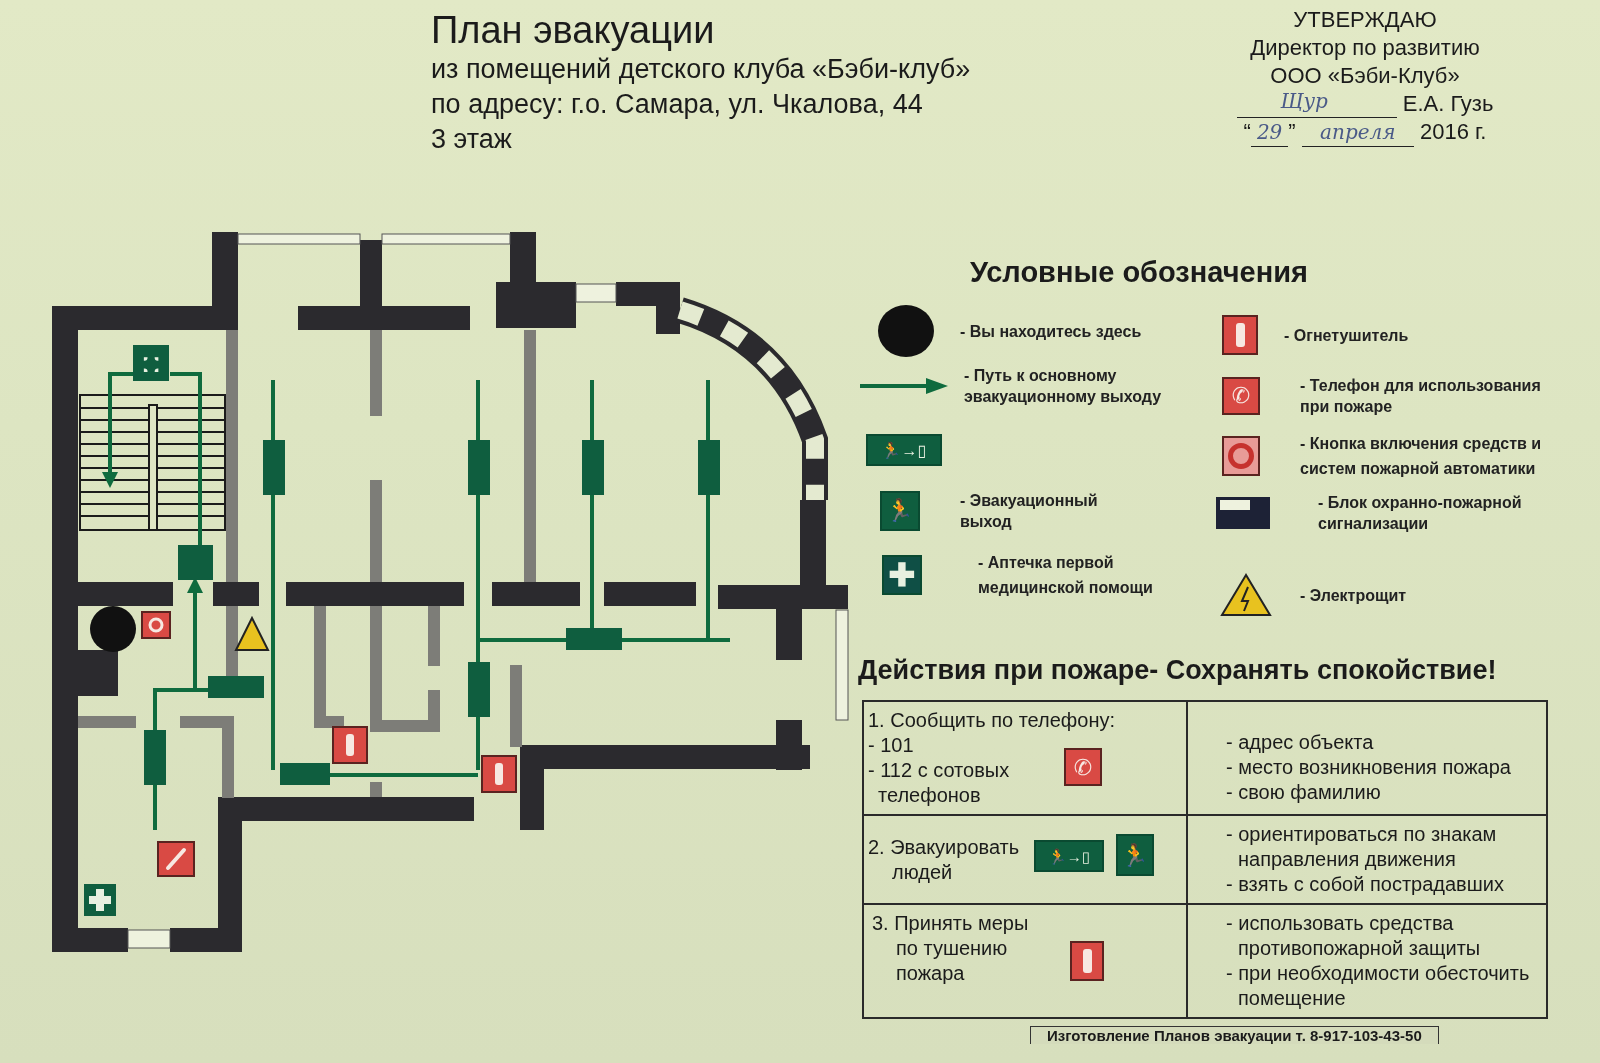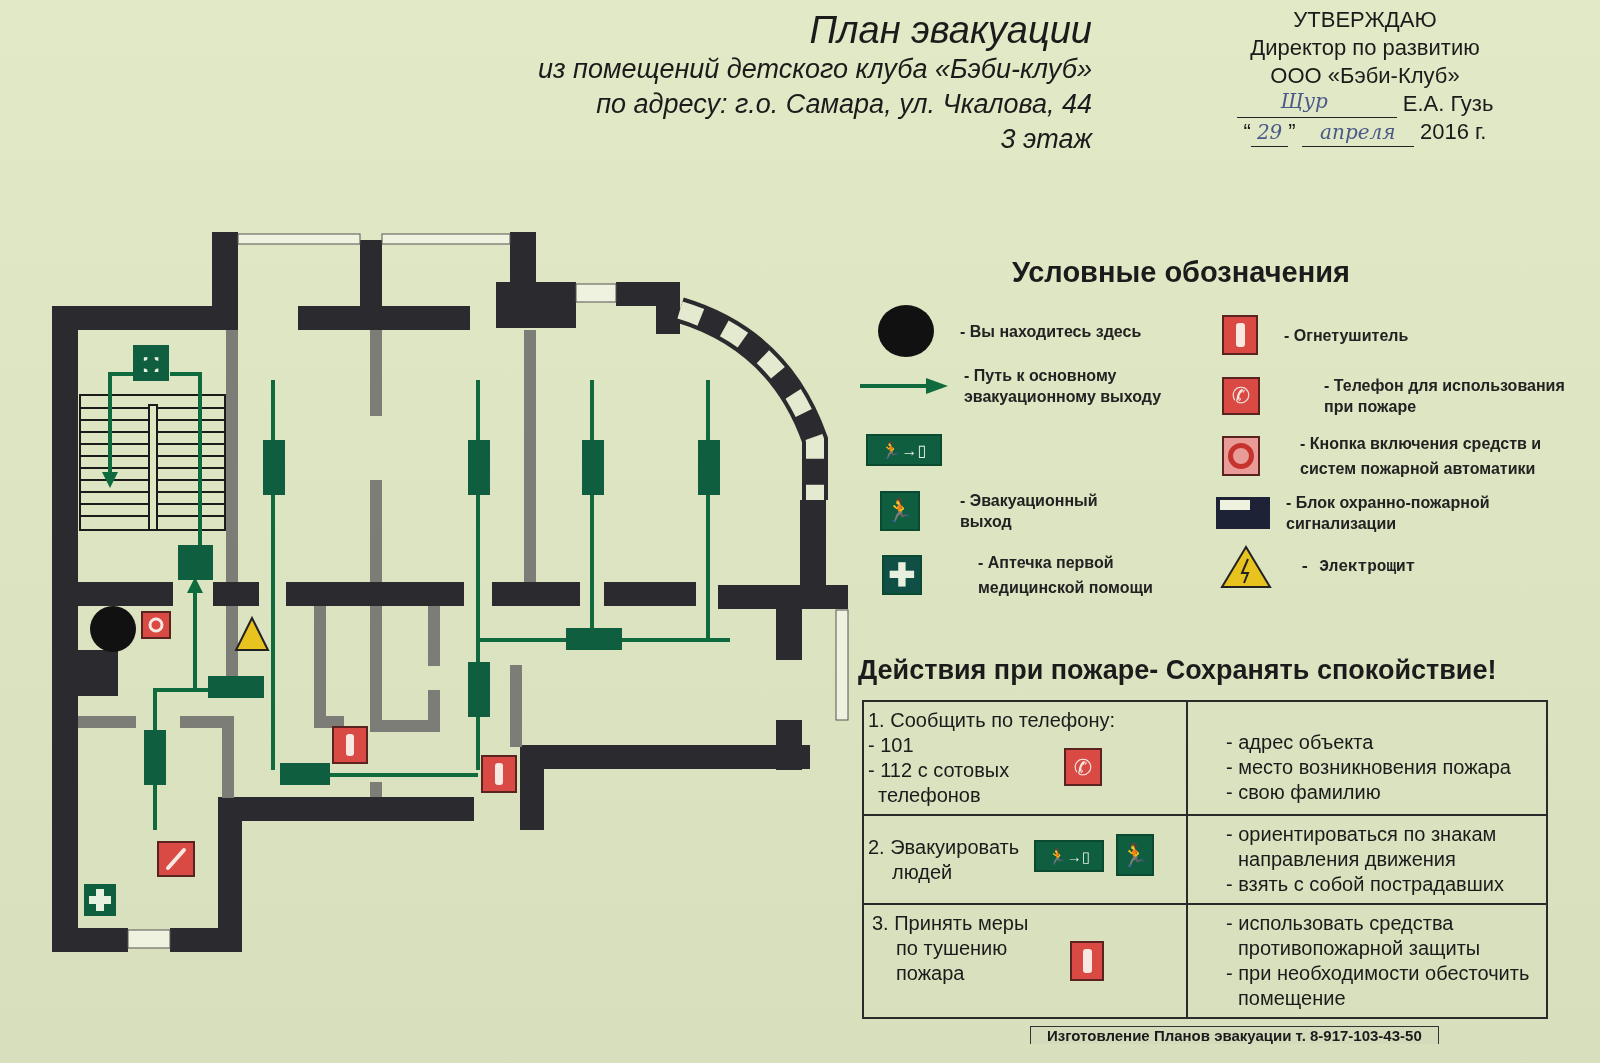--- a/index.html
+++ b/index.html
@@ -8,29 +8,29 @@
     background: #dfe6c4;
     font-family: "Liberation Sans", sans-serif;
     color: #1b1b1b;
     position: relative;
   }
   .board {
     position: absolute; left: 0; top: 0; width: 1600px; height: 1063px;
     background: linear-gradient(180deg, #e2e9c6 0%, #dde5c2 40%, #d7dfbd 100%);
   }
   .abs { position: absolute; }
-  .title-block { left: 452px; top: 8px; width: 640px; text-align: right; font-style: italic; }
+  .title-block { left: 431px; top: 8px; width: 640px; text-align: left; }
   .title-main { font-size: 38px; line-height: 44px; }
   .title-sub { font-size: 27px; line-height: 35px; }
   .approve { left: 1200px; top: 6px; width: 330px; text-align: center; font-size: 22px; line-height: 28px; }
   .approve .sigline { display: inline-block; border-bottom: 1.5px solid #222; width: 160px; height: 20px; vertical-align: bottom; position: relative; }
   .approve .hand { font-family: "DejaVu Serif", serif; font-style: italic; color: #4a5a88; font-size: 20px; }
   .approve .dline { display: inline-block; border-bottom: 1.5px solid #222; padding: 0 6px; }
 
-  .legend-title { left: 1012px; top: 256px; font-size: 29px; font-weight: bold; }
+  .legend-title { left: 970px; top: 256px; font-size: 29px; font-weight: bold; }
   .legend-item { display: flex; align-items: center; }
   .legend-label { font-size: 16px; font-weight: bold; line-height: 21px; color: #222; }
 
   .icon-green { background: #0f5e3f; border: 2px solid #0a4a31; box-sizing: border-box; display: flex; align-items: center; justify-content: center; color: #e8f0e0; }
   .icon-red { background: #d94a44; border: 2px solid #5a2320; box-sizing: border-box; display: flex; align-items: center; justify-content: center; color: #f7e8e2; }
 
   .actions-title { left: 858px; top: 655px; font-size: 27px; font-weight: bold; }
   table.actions { position: absolute; left: 862px; top: 700px; width: 686px; border-collapse: collapse; font-size: 20px; line-height: 25px; }
   table.actions td { border: 2px solid #2a2a2a; vertical-align: top; padding: 6px 4px; }
   table.actions td.left { width: 310px; position: relative; }
@@ -216,35 +216,35 @@
   </div>
 
   <div class="abs legend-item" style="left:1222px;top:315px;">
     <div class="icon-red" style="width:36px;height:40px;">
         <div style="width:9px;height:24px;border-radius:3px;background:#f7e8e2"></div>
       </div>
     <div class="legend-label" style="margin-left:26px">- Огнетушитель</div>
   </div>
   <div class="abs legend-item" style="left:1222px;top:375px;">
     <div class="icon-red" style="width:38px;height:38px;font-size:22px;">✆</div>
-    <div class="legend-label" style="margin-left:64px;width:260px">- Телефон для использования при пожаре</div>
+    <div class="legend-label" style="margin-left:40px;width:260px">- Телефон для использования при пожаре</div>
   </div>
   <div class="abs legend-item" style="left:1222px;top:431px;">
     <div class="icon-red" style="width:38px;height:40px;background:#e89b97;">
         <div style="width:16px;height:16px;border-radius:50%;border:5px solid #c6322e"></div>
       </div>
     <div class="legend-label" style="margin-left:40px;width:270px;line-height:25px">- Кнопка включения средств и систем пожарной автоматики</div>
   </div>
   <div class="abs legend-item" style="left:1216px;top:492px;">
     <div style="width:54px;height:32px;background:#1d2236;position:relative">
         <div style="position:absolute;left:4px;top:3px;width:30px;height:10px;background:#eef2de"></div>
       </div>
-    <div class="legend-label" style="margin-left:16px;width:240px">- Блок охранно-пожарной сигнализации</div>
-  </div>
-  <div class="abs legend-item" style="left:1220px;top:545px;font-family:Liberation Mono, monospace;">
+    <div class="legend-label" style="margin-left:48px;width:240px">- Блок охранно-пожарной сигнализации</div>
+  </div>
+  <div class="abs legend-item" style="left:1220px;top:573px;">
     <svg width="52" height="44">
         <polygon points="26,2 2,42 50,42" fill="#e8c21f" stroke="#222" stroke-width="2"></polygon>
         <path d="M28,14 L22,28 L28,28 L24,38" stroke="#222" stroke-width="2" fill="none"></path>
       </svg>
     <div class="legend-label" style="margin-left:28px">- Электрощит</div>
   </div>
 
   <div class="abs actions-title">Действия при пожаре- Сохранять спокойствие!</div>
   <table class="actions">
     <tbody>

